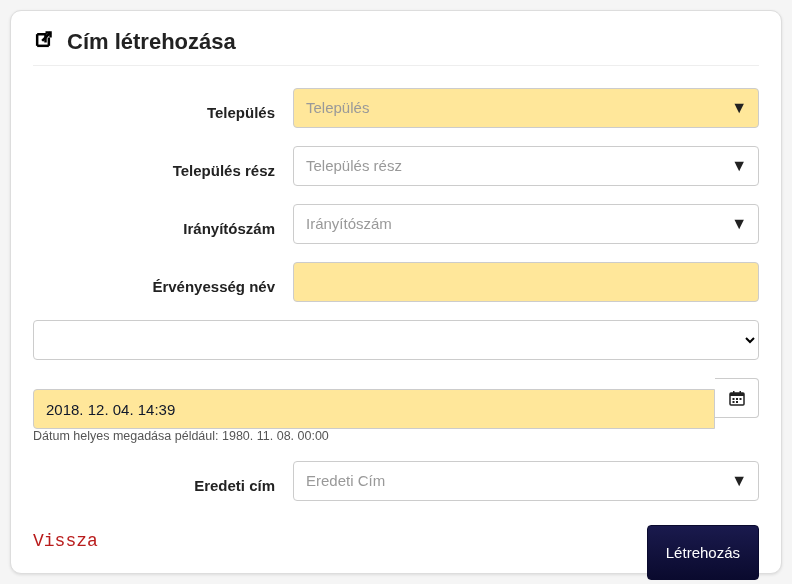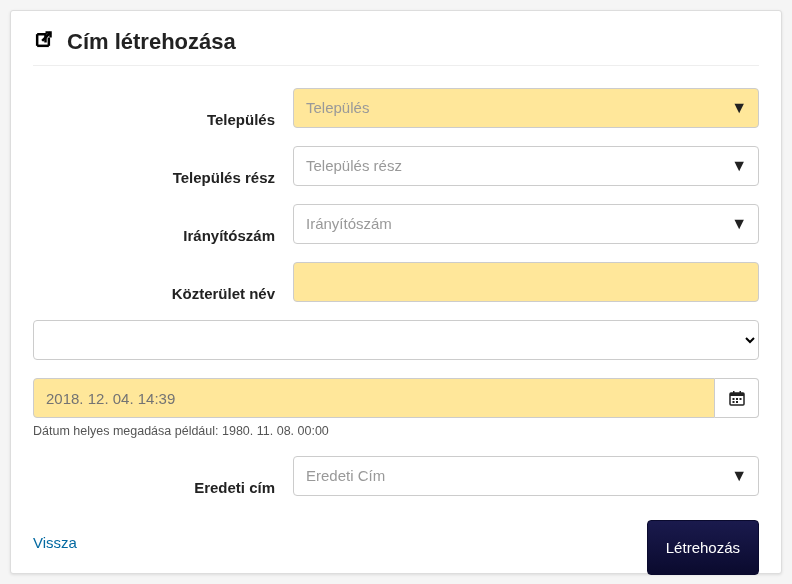--- a/index.html
+++ b/index.html
@@ -6,21 +6,21 @@
   body {
     font-family: "Segoe UI", Arial, sans-serif;
     background: #f5f5f5;
     width: 792px;
     height: 584px;
     padding: 10px;
   }
   .panel {
     background: #fff;
     border: 1px solid #ddd;
-    border-radius: 3px;
+    border-radius: 11px;
     box-shadow: 0 1px 3px rgba(0,0,0,0.1);
     padding: 18px 22px 22px 22px;
     width: 100%;
     height: 100%;
     position: relative;
   }
   .panel-header {
     display: flex;
     align-items: center;
     gap: 14px;
@@ -33,21 +33,21 @@
     font-weight: 600;
     color: #222;
   }
   .external-icon {
     font-size: 20px;
     font-weight: 700;
     color: #000;
   }
   .form-row {
     display: flex;
-    align-items: flex-end;
+    align-items: center;
     margin-bottom: 18px;
   }
   .form-label {
     width: 260px;
     text-align: right;
     padding-right: 18px;
     padding-top: 9px;
     font-weight: 700;
     font-size: 15px;
     color: #222;
@@ -90,59 +90,60 @@
     background: #fff;
   }
   .date-row {
     display: flex;
     gap: 0;
   }
   .date-input {
     flex: 1;
     border-top-right-radius: 0;
     border-bottom-right-radius: 0;
-    color: #737373;
+    color: #0f172a;
     font-weight: 500;
+    margin-top: 11px;
   }
   .date-btn {
     width: 44px;
     height: 40px;
     border: 1px solid #ccc;
     border-left: none;
     border-top-right-radius: 4px;
     border-bottom-right-radius: 4px;
     background: #fff;
     display: flex;
     align-items: center;
     justify-content: center;
     cursor: pointer;
   }
   .hint {
     font-size: 12.5px;
     color: #555;
-    margin-top: 6px;
   }
   .submit-btn {
     background: linear-gradient(#1a1a4d, #0a0a2e);
     color: #fff;
     border: 1px solid #0a0a2e;
     border-radius: 4px;
     padding: 18px 18px;
     font-size: 15px;
     cursor: pointer;
     float: right;
     margin-top: 6px;
   }
   .back-link {
     position: absolute;
     bottom: 22px;
     left: 22px;
-    font-size: 15px;
-    color: #0369a1;
+    font-size: 18px;
+    color: #b91c1c;
     cursor: pointer;
+    font-family: Liberation Mono, monospace;
   }
   .cal-icon svg { display:block; }
 </style>
 </head>
 <body>
 
 <div class="panel">
 
   <div class="panel-header">
     <span class="external-icon">
@@ -182,21 +183,21 @@
     <div class="form-label">Irányítószám</div>
     <div class="form-control-wrap">
       <div class="select-wrap">
         <div class="form-control placeholder" style="line-height:38px;">Irányítószám</div>
         <span class="chevron">▼</span>
       </div>
     </div>
   </div>
 
   <div class="form-row">
-    <div class="form-label">Közterület név</div>
+    <div class="form-label">Érvényesség név</div>
     <div class="form-control-wrap">
       <input type="text" class="form-control highlight" value="" style="">
     </div>
   </div>
 
   <div class="form-row">
     <div class="form-control-wrap">
       <select class="native-select">
         <option></option>
       </select>

